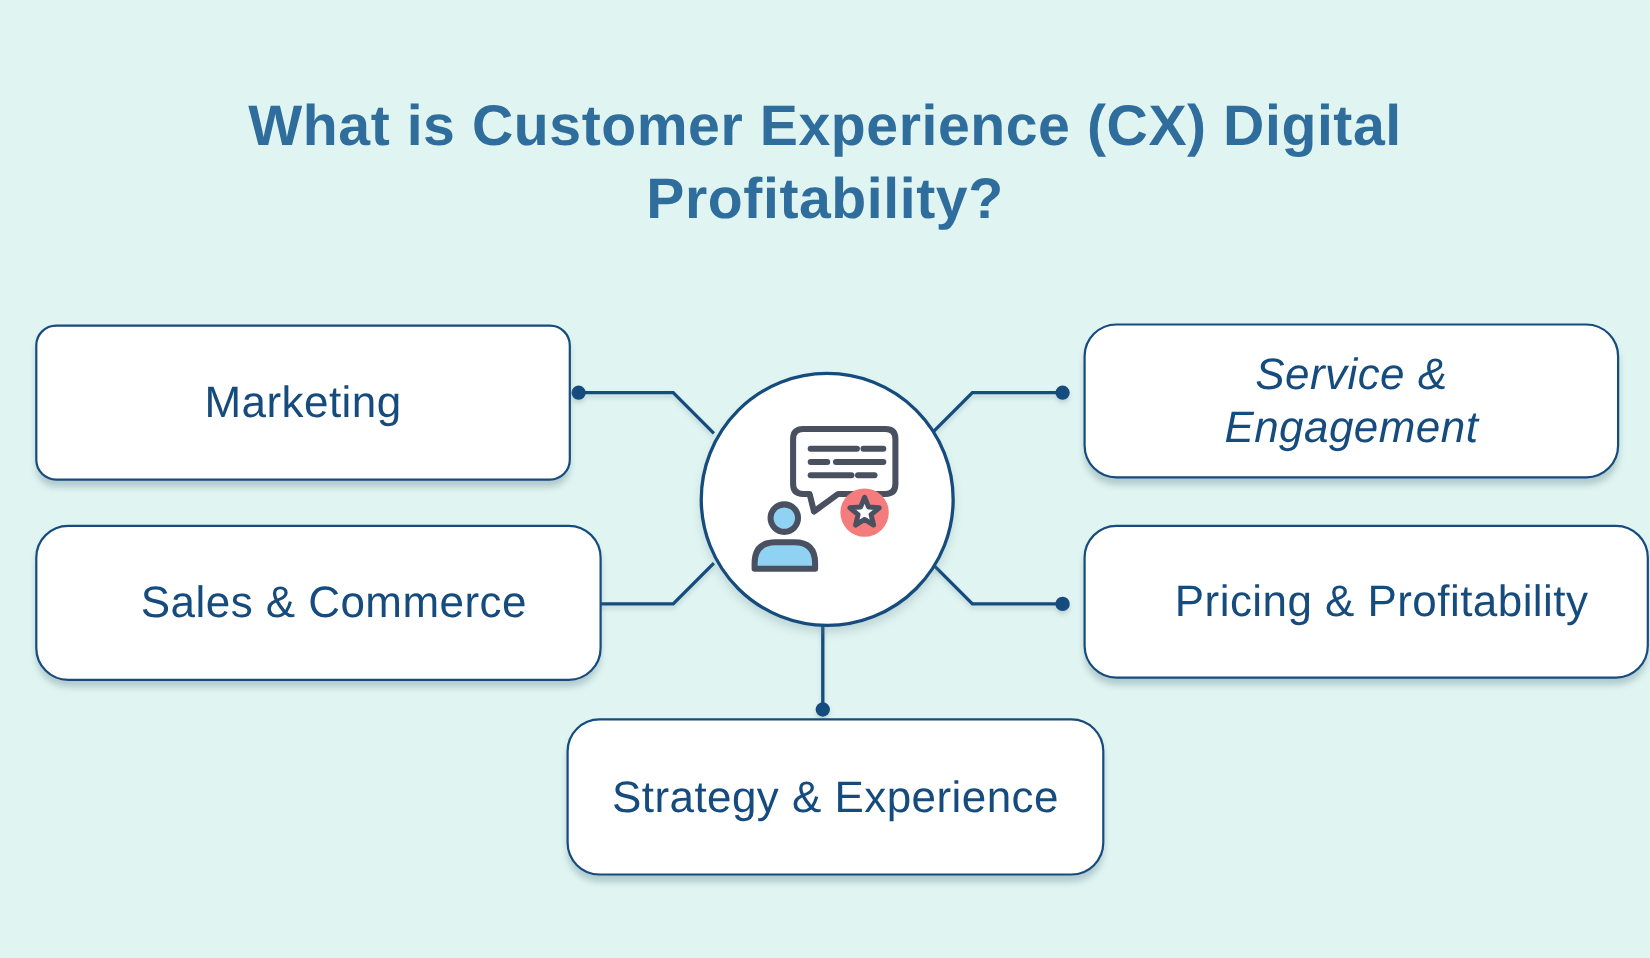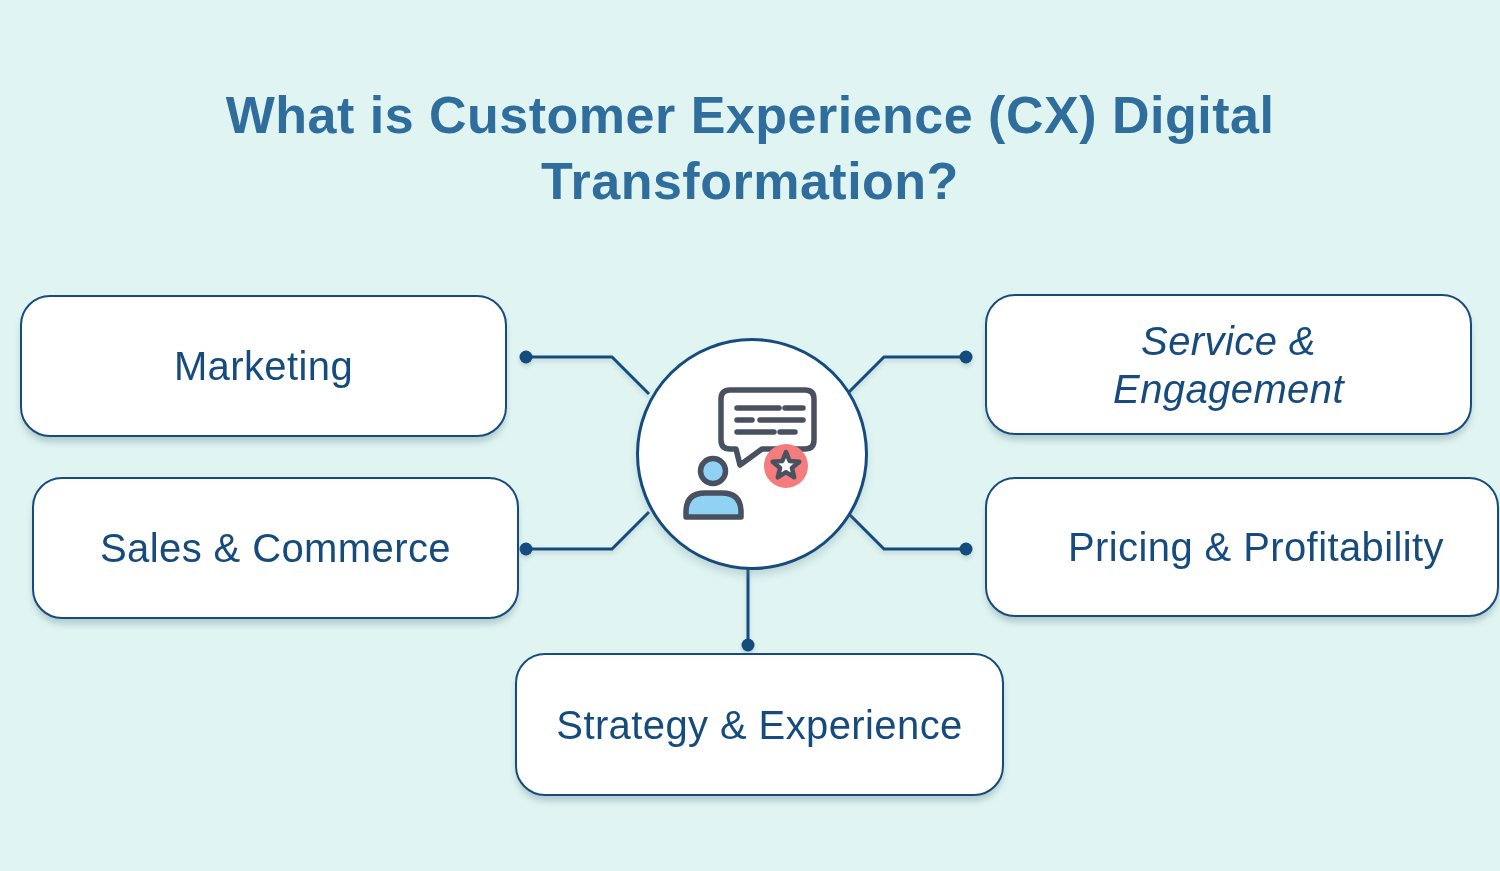--- a/index.html
+++ b/index.html
@@ -15,22 +15,22 @@
   }
   .title span{display:block;}
   .node{
     position:absolute;background:#ffffff;
     border:2px solid #164B7E;border-radius:30px;
     display:flex;align-items:center;justify-content:center;
     color:#164B7E;font-size:40px;letter-spacing:.4px;
     box-shadow:0 6px 6px -1px rgba(110,140,150,.40);
   }
   .node span{white-space:pre-line;text-align:center;line-height:1.2;}
-  .node-marketing{left:20px;top:295px;width:483px;height:138px;}
-  .node-sales{left:32px;top:477px;width:483px;height:138px;}
+  .node-marketing{left:32px;top:295px;width:483px;height:138px;border-radius:19px;}
+  .node-sales{left:32px;top:477px;width:483px;height:138px;padding-left:28px;}
   .node-service{left:985px;top:294px;width:483px;height:137px;font-style:italic;}
   .node-pricing{left:985px;top:477px;width:482px;height:136px;padding-left:28px;}
   .node-strategy{left:515px;top:653px;width:485px;height:139px;align-items:center;}
   .hub{
     position:absolute;left:636px;top:338px;width:226px;height:226px;
     background:#ffffff;border:3px solid #164B7E;border-radius:50%;
     box-shadow:0 6px 9px -1px rgba(110,140,150,.30);
     display:flex;align-items:center;justify-content:center;
   }
   .connectors{
@@ -42,21 +42,21 @@
   }
   .connectors circle{fill:#164B7E;}
 </style>
 </head>
 <body>
 
 <div class="canvas">
 
   <h1 class="title">
     <span>What is Customer Experience (CX) Digital</span>
-    <span>Transformation?</span>
+    <span>Profitability?</span>
   </h1>
 
   <svg class="connectors" viewBox="0 0 1500 871" xmlns="http://www.w3.org/2000/svg">
     <polyline points="526,357 612,357 649,394"></polyline>
     <polyline points="526,549 612,549 649,512"></polyline>
     <polyline points="966,357 884,357 849,392"></polyline>
     <polyline points="966,549 884,549 849,514"></polyline>
     <line x1="748" y1="562" x2="748" y2="645"></line>
     <circle cx="526" cy="357" r="6.5"></circle>
     <circle cx="526" cy="549" r="6.5"></circle>

